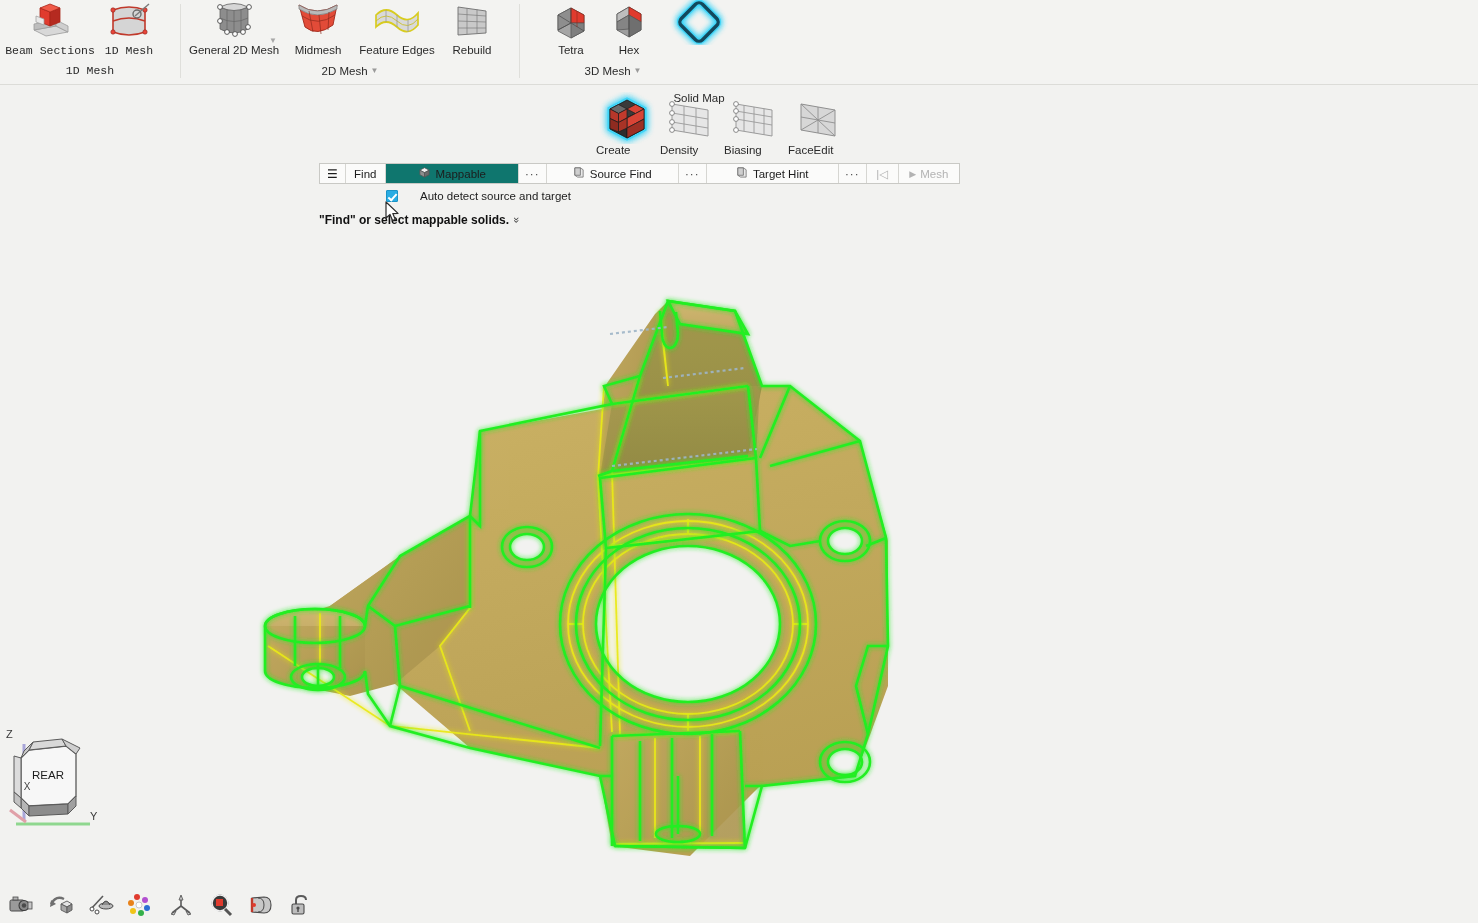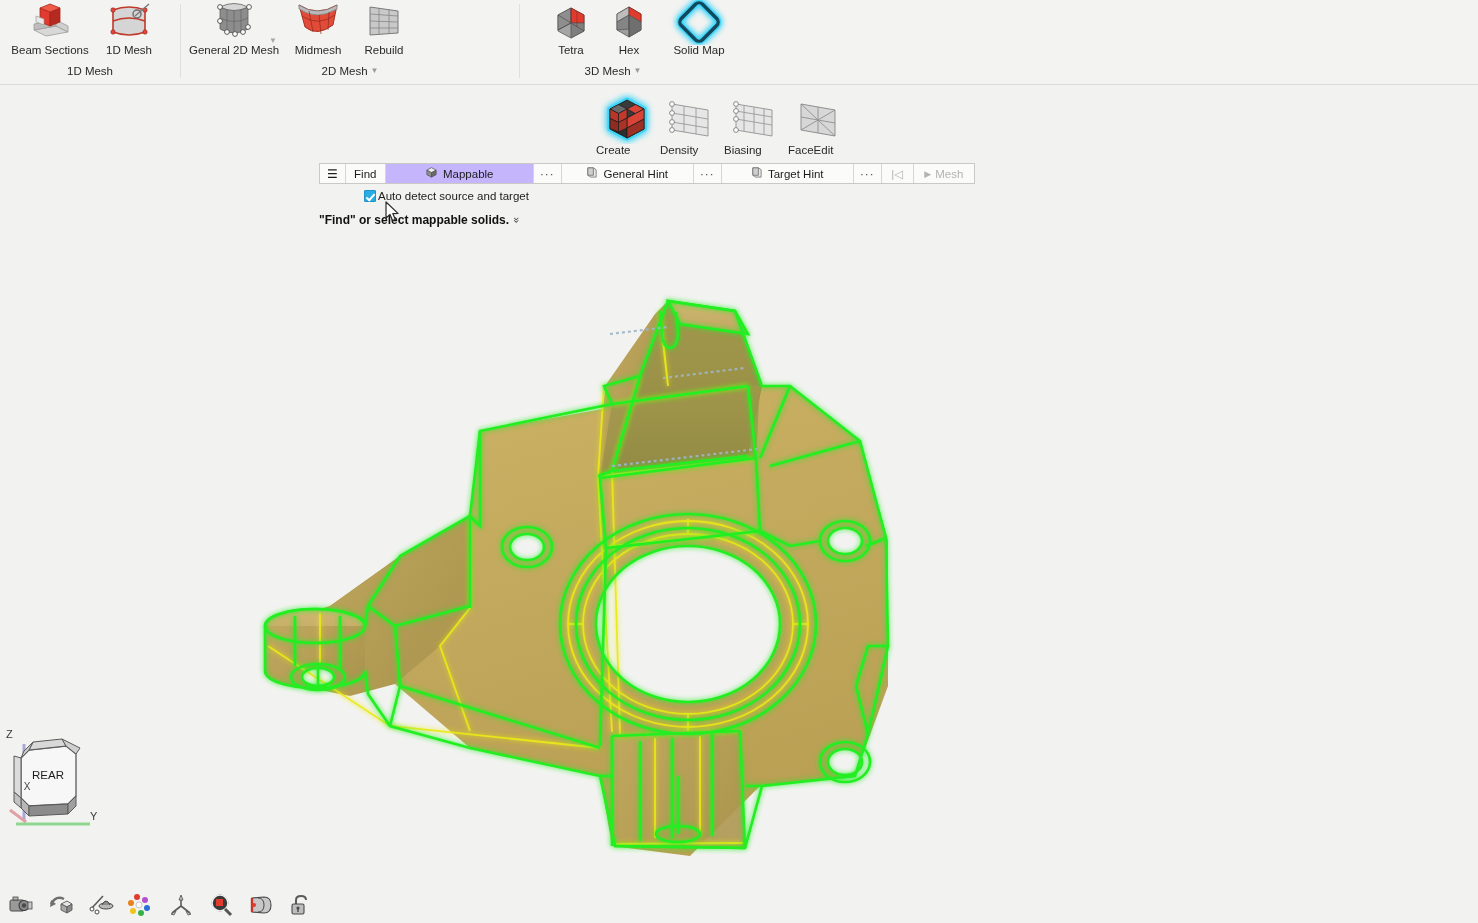--- a/index.html
+++ b/index.html
@@ -45,28 +45,28 @@
     position: absolute; left: 319px; top: 163px; height: 21px;
     display: flex; align-items: stretch;
     background: #fbfbfa; border: 1px solid #c9c9c5;
     font-size: 11.5px; color: #1c1c1c;
   }
   .cb { display: flex; align-items: center; justify-content: center; gap: 5px;
         padding: 0 8px; border-right: 1px solid #d6d6d2; white-space: nowrap; cursor: default; }
   .cb:last-child { border-right: none; }
   .cb.ham { padding: 0 7px; font-size: 12px; }
   .cb.find { width: 40px; }
-  .cb.mappable { background: #c4b5fd; width: 148px; }
+  .cb.mappable { background: #0f766e; width: 133px; }
   .cb.dots { width: 28px; color: #444; letter-spacing: 1px; }
   .cb.hint { width: 132px; }
   .cb.nav { width: 32px; color: #b3b3b3; }
   .cb.mesh { width: 60px; color: #b3b3b3; gap: 4px; }
 
   
-  #optrow { position: absolute; left: 364px; top: 190px; display: flex; align-items: center; gap: 2px; }
+  #optrow { position: absolute; left: 386px; top: 190px; display: flex; align-items: center; gap: 22px; }
   .chk {
     width: 12px; height: 12px; background: #29ace3; border: 1px solid #1b93c6;
     border-radius: 1px; position: relative; cursor: default;
   }
   .chk::after {
     content: ""; position: absolute; left: 3px; top: 1px; width: 3px; height: 7px;
     border: solid #fff; border-width: 0 2px 2px 0; transform: rotate(42deg);
   }
   #optlabel { font-size: 11.5px; color: #1c1c1c; white-space: nowrap; }
   #statusline {
@@ -93,21 +93,21 @@
   }
   .bbtn { width: 30px; height: 30px; display: flex; align-items: center; justify-content: center; cursor: default; }
 </style>
 </head>
 <body>
 
 <div id="app">
 
   <div id="ribbon">
 
-    <div class="rgroup" style="left:0px; width:180px;">
+    <div class="rgroup" style="left:0px; width:180px;font-family:Liberation Mono, monospace;">
       <div class="rgroup-items" style="padding-left:8px;">
         <div class="rbtn" style="width:84px;">
           <div class="glyph">
             <svg width="48" height="40" viewBox="0 0 48 40">
               <polygon points="8,28 20,34 42,30 30,24" fill="#d8d8d8" stroke="#9a9a9a" stroke-width="0.8"></polygon>
               <polygon points="8,22 8,28 30,24 30,18" fill="#bdbdbd" stroke="#9a9a9a" stroke-width="0.8"></polygon>
               <polygon points="30,18 30,24 42,30 42,24" fill="#cfcfcf" stroke="#9a9a9a" stroke-width="0.8"></polygon>
               <polygon points="14,6 24,10 24,24 14,20" fill="#e03b2e" stroke="#a82318" stroke-width="0.8"></polygon>
               <polygon points="24,10 34,6 34,20 24,24" fill="#b52a20" stroke="#a82318" stroke-width="0.8"></polygon>
               <polygon points="14,6 24,2 34,6 24,10" fill="#f05a48" stroke="#a82318" stroke-width="0.8"></polygon>
@@ -166,20 +166,32 @@
               <path d="M6,4 L12,26 Q24,36 40,24 L44,4 Q24,16 6,4 Z" fill="#e24b38" stroke="#a0281a" stroke-width="0.9"></path>
               <path d="M6,4 Q24,16 44,4 L44,8 Q24,20 6,8 Z" fill="#b9b9b9" stroke="#7a7a7a" stroke-width="0.7"></path>
               <line x1="16" y1="10" x2="20" y2="31" stroke="#8e2a1d" stroke-width="0.7"></line>
               <line x1="26" y1="14" x2="28" y2="33" stroke="#8e2a1d" stroke-width="0.7"></line>
               <line x1="36" y1="11" x2="35" y2="29" stroke="#8e2a1d" stroke-width="0.7"></line>
               <path d="M9,15 Q25,26 42,14" fill="none" stroke="#8e2a1d" stroke-width="0.7"></path>
             </svg>
           </div>
           <div class="cap">Midmesh</div>
         </div>
+        <div class="rbtn" style="width:88px;">
+          <div class="glyph">
+            <svg width="54" height="42" viewBox="0 0 54 42">
+              <path d="M6,14 Q16,4 27,14 Q38,24 48,12 L48,24 Q38,36 27,26 Q16,16 6,26 Z" fill="#d9d9d9" stroke="#d8cc20" stroke-width="1.7"></path>
+              <path d="M6,20 Q16,10 27,20 Q38,30 48,18" fill="none" stroke="#c9bf2c" stroke-width="0.9"></path>
+              <line x1="16" y1="9" x2="16" y2="21" stroke="#999" stroke-width="0.8"></line>
+              <line x1="27" y1="14" x2="27" y2="26" stroke="#999" stroke-width="0.8"></line>
+              <line x1="38" y1="19" x2="38" y2="31" stroke="#999" stroke-width="0.8"></line>
+            </svg>
+          </div>
+          <div class="cap">Feature Edges</div>
+        </div>
         <div class="rbtn" style="width:62px;align-items:center;">
           <div class="glyph">
             <svg width="48" height="42" viewBox="0 0 48 42">
               <path d="M10,6 L38,10 L38,32 L10,34 Z" fill="#c9c9c9" stroke="#6e6e6e" stroke-width="0.9"></path>
               <line x1="19" y1="7" x2="19" y2="33" stroke="#7d7d7d" stroke-width="0.7"></line>
               <line x1="29" y1="8.4" x2="29" y2="32.5" stroke="#7d7d7d" stroke-width="0.7"></line>
               <path d="M10,20 L38,21" fill="none" stroke="#7d7d7d" stroke-width="0.7"></path>
               <path d="M10,13 L38,15" fill="none" stroke="#7d7d7d" stroke-width="0.7"></path>
               <path d="M10,27 L38,27" fill="none" stroke="#7d7d7d" stroke-width="0.7"></path>
             </svg>
@@ -218,21 +230,21 @@
               <polygon points="11,13 23,6 35,13 35,29 23,36 11,29" fill="#9e9e9e" stroke="#5a5a5a" stroke-width="0.8"></polygon>
               <polygon points="11,13 23,6 23,14 11,21" fill="#bdbdbd" stroke="#5a5a5a" stroke-width="0.8"></polygon>
               <polygon points="23,6 35,13 35,21 23,14" fill="#e03b2e" stroke="#8e2a1d" stroke-width="0.8"></polygon>
               <polygon points="11,21 23,14 23,28 11,29" fill="#858585" stroke="#5a5a5a" stroke-width="0.8"></polygon>
               <polygon points="23,14 35,21 35,29 23,36" fill="#6f6f6f" stroke="#5a5a5a" stroke-width="0.8"></polygon>
               <line x1="23" y1="14" x2="23" y2="36" stroke="#4a4a4a" stroke-width="0.7"></line>
             </svg>
           </div>
           <div class="cap">Hex</div>
         </div>
-        <div class="rbtn" style="width:82px;">
+        <div class="rbtn" style="width:82px;gap:48px;">
           <div class="glyph">
             <svg width="66" height="46" viewBox="0 0 66 46">
               <defs>
                 <filter id="glowA" x="-60%" y="-60%" width="220%" height="220%">
                   <feGaussianBlur stdDeviation="3.4" result="b"></feGaussianBlur>
                   <feMerge>
                       <feMergeNode in="b"></feMergeNode>
                       <feMergeNode in="b"></feMergeNode>
                       <feMergeNode in="SourceGraphic"></feMergeNode>
                     </feMerge>
@@ -352,21 +364,21 @@
     <div class="cb dots">
         <span>···</span>
       </div>
     <div class="cb hint">
       <span>
         <svg width="12" height="13" viewBox="0 0 13 14">
           <polygon points="2,2 8,2 11,4 11,12 5,12 2,10" fill="#e9e9e9" stroke="#666" stroke-width="0.8"></polygon>
           <polygon points="2,2 8,2 8,10 2,10" fill="#cfcfcf" stroke="#666" stroke-width="0.8"></polygon>
         </svg>
       </span>
-      <span>General Hint</span>
+      <span>Source Find</span>
     </div>
     <div class="cb dots">
         <span>···</span>
       </div>
     <div class="cb hint">
       <span>
         <svg width="12" height="13" viewBox="0 0 13 14">
           <polygon points="2,2 8,2 11,4 11,12 5,12 2,10" fill="#e9e9e9" stroke="#666" stroke-width="0.8"></polygon>
           <polygon points="2,2 8,2 8,10 2,10" fill="#cfcfcf" stroke="#666" stroke-width="0.8"></polygon>
         </svg>

